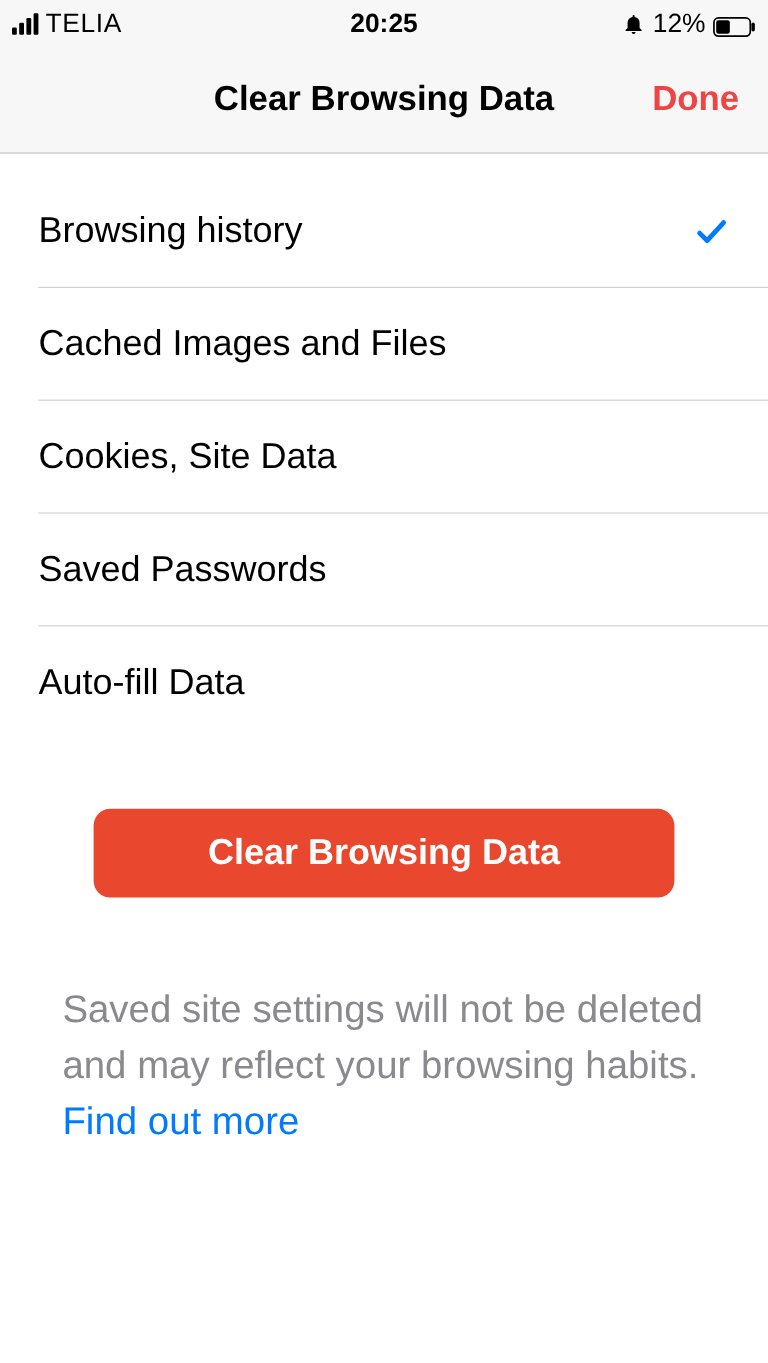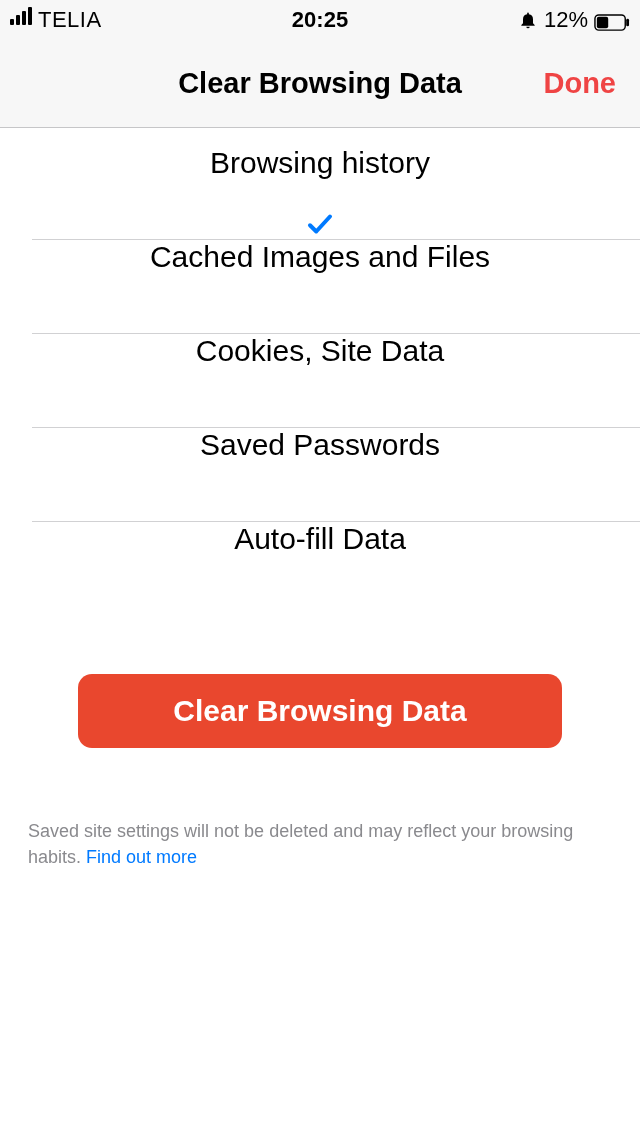--- a/index.html
+++ b/index.html
@@ -21,20 +21,21 @@
       display: flex;
       align-items: center;
       justify-content: space-between;
       padding: 0 10px;
       font-size: 22px;
       font-weight: 500;
       color: #000;
     }
     .status-left {
       display: flex;
+      align-items: center;
       gap: 6px;
     }
     .signal-bars {
       display: flex;
       align-items: flex-end;
       gap: 2px;
       height: 18px;
     }
     .signal-bars span {
       width: 4px;
@@ -103,21 +104,20 @@
     .list {
       margin-left: 32px;
     }
     .row {
       height: 94px;
       display: flex;
       align-items: center;
       justify-content: space-between;
       padding-right: 32px;
       border-bottom: 1px solid #d1d1d3;
-      flex-direction: column;
     }
     .row:last-child {
       border-bottom: none;
     }
     .row-label {
       font-size: 30px;
       color: #000;
     }
     .checkmark {
       width: 30px;
@@ -132,22 +132,22 @@
       height: 74px;
       background: #e9472e;
       border: none;
       border-radius: 14px;
       color: #fff;
       font-size: 30px;
       font-weight: 600;
       cursor: pointer;
     }
     .footnote {
-      padding: 70px 32px 0 28px;
-      font-size: 18px;
+      padding: 70px 32px 0 52px;
+      font-size: 32px;
       line-height: 1.45;
       color: #8a8a8e;
     }
     .footnote a {
       color: #007aff;
       text-decoration: none;
     }
   </style>
 </head>
 <body>

